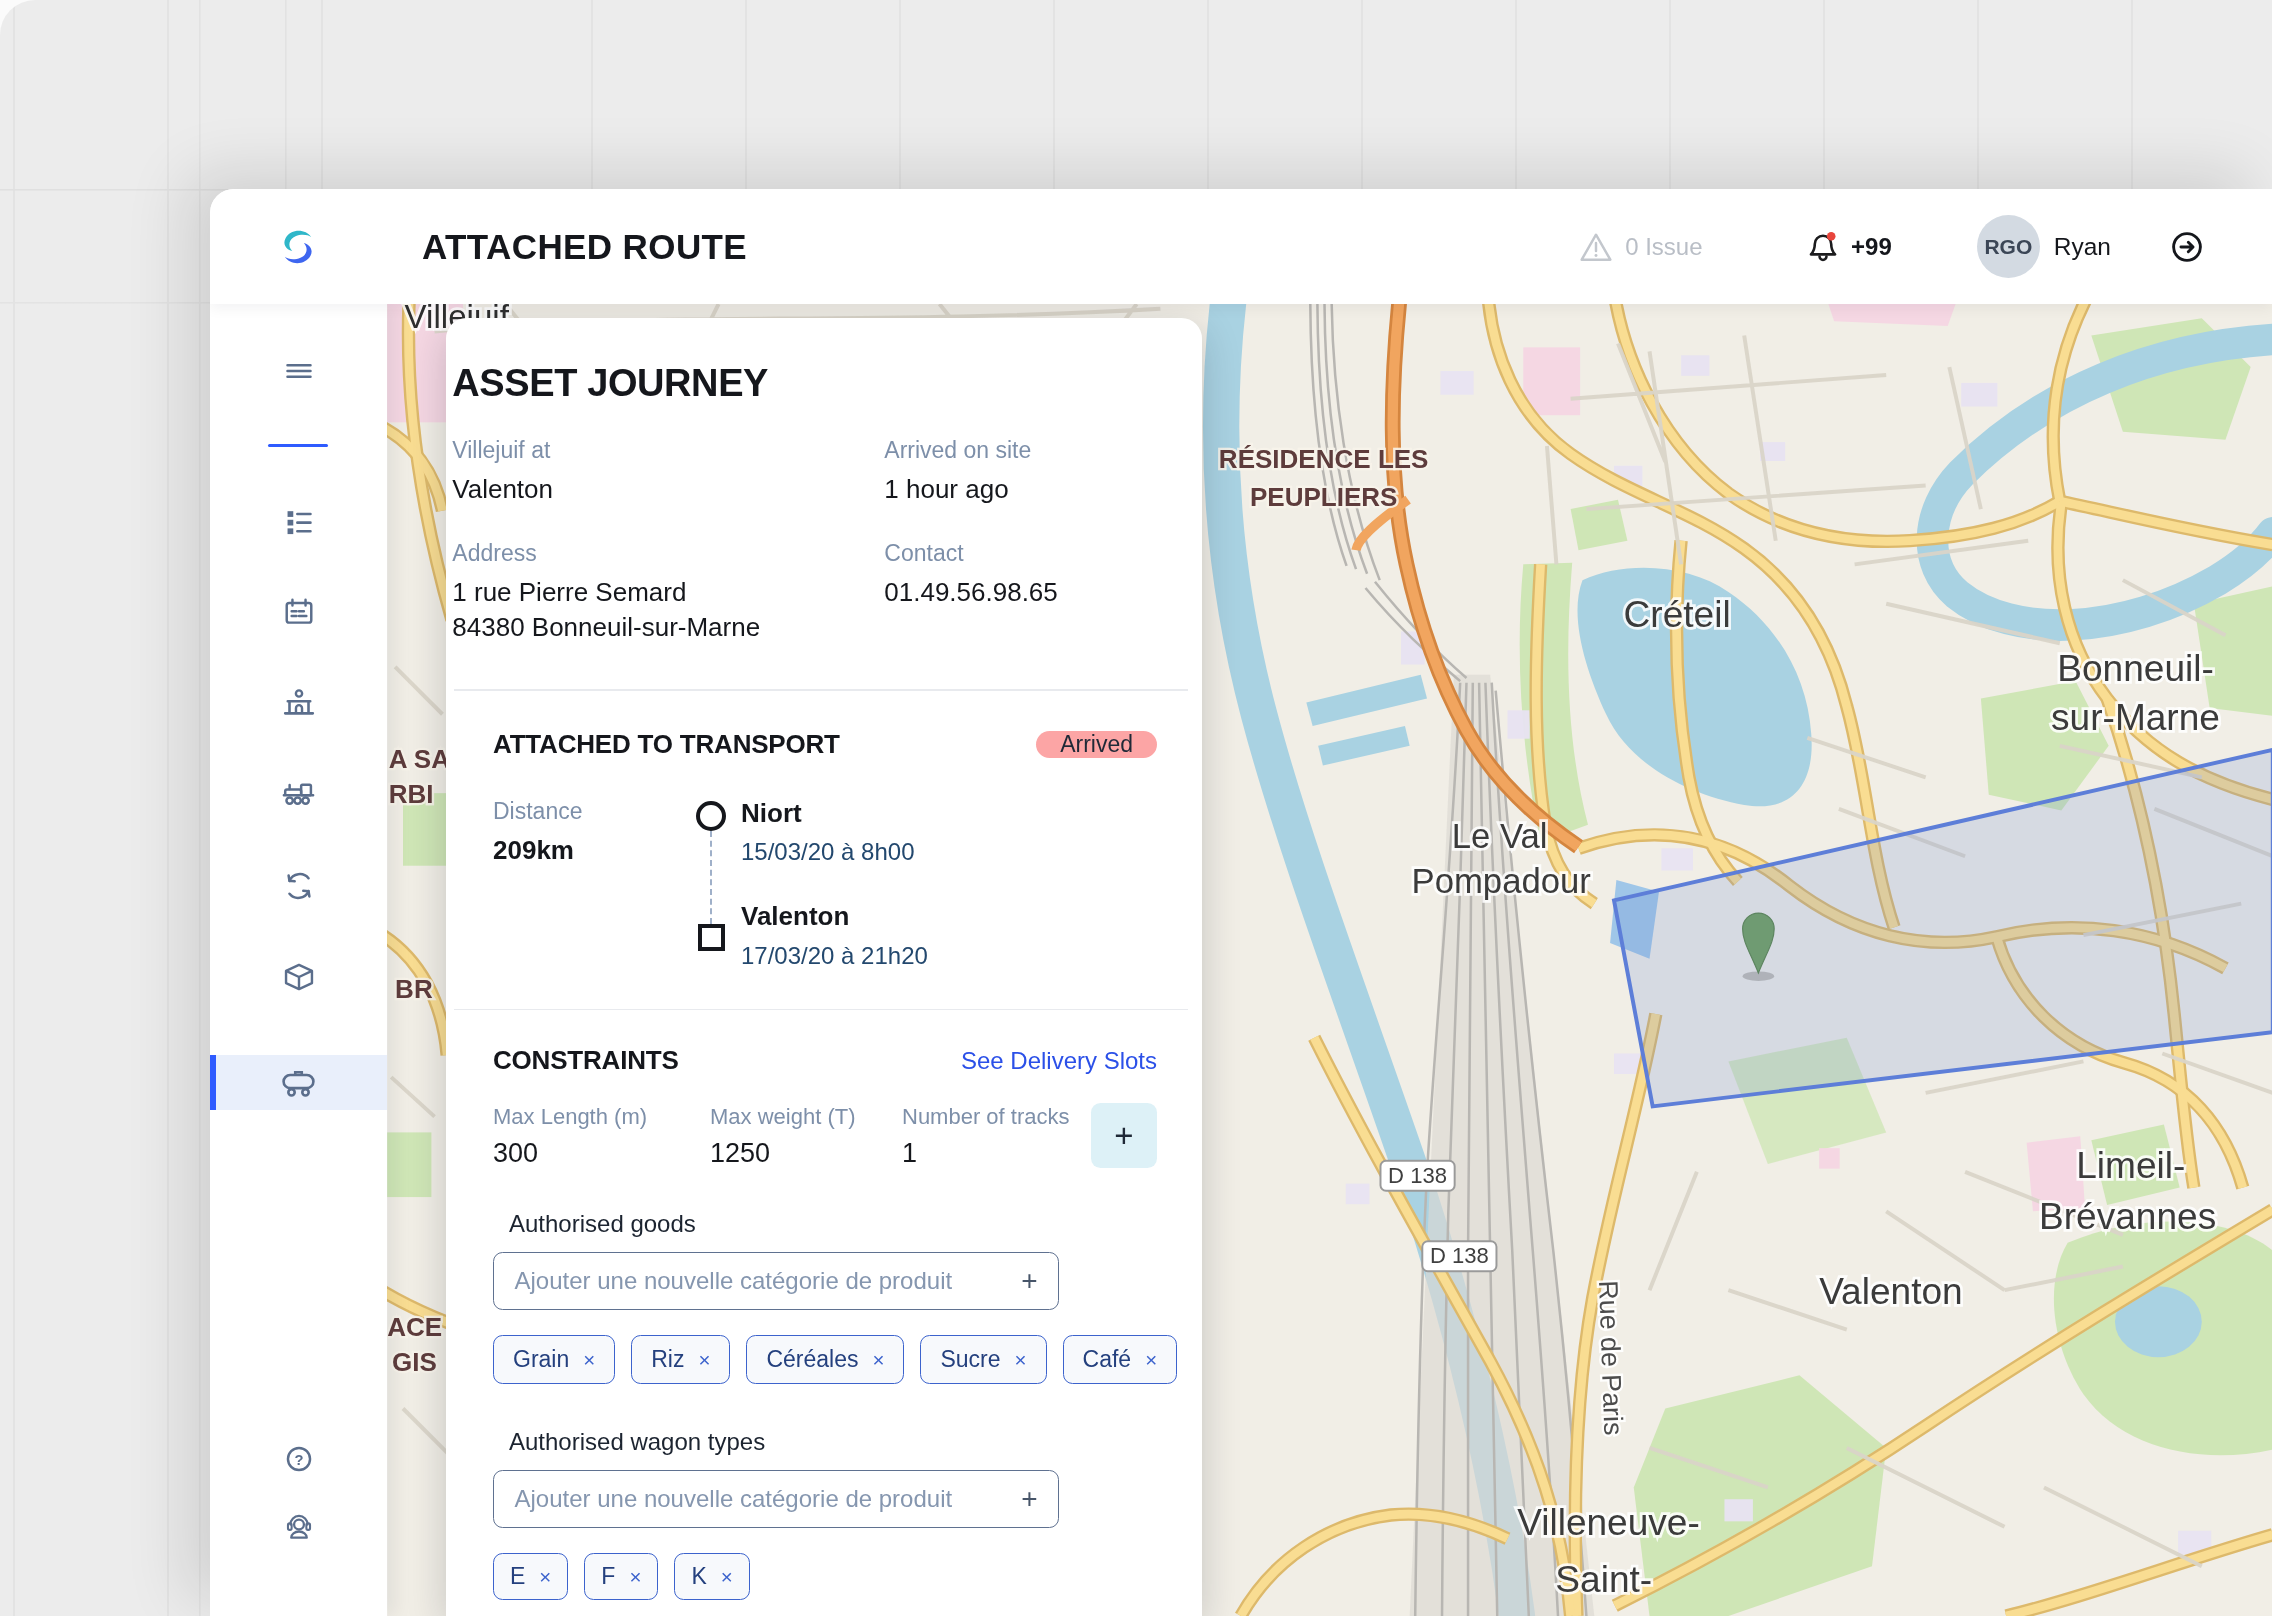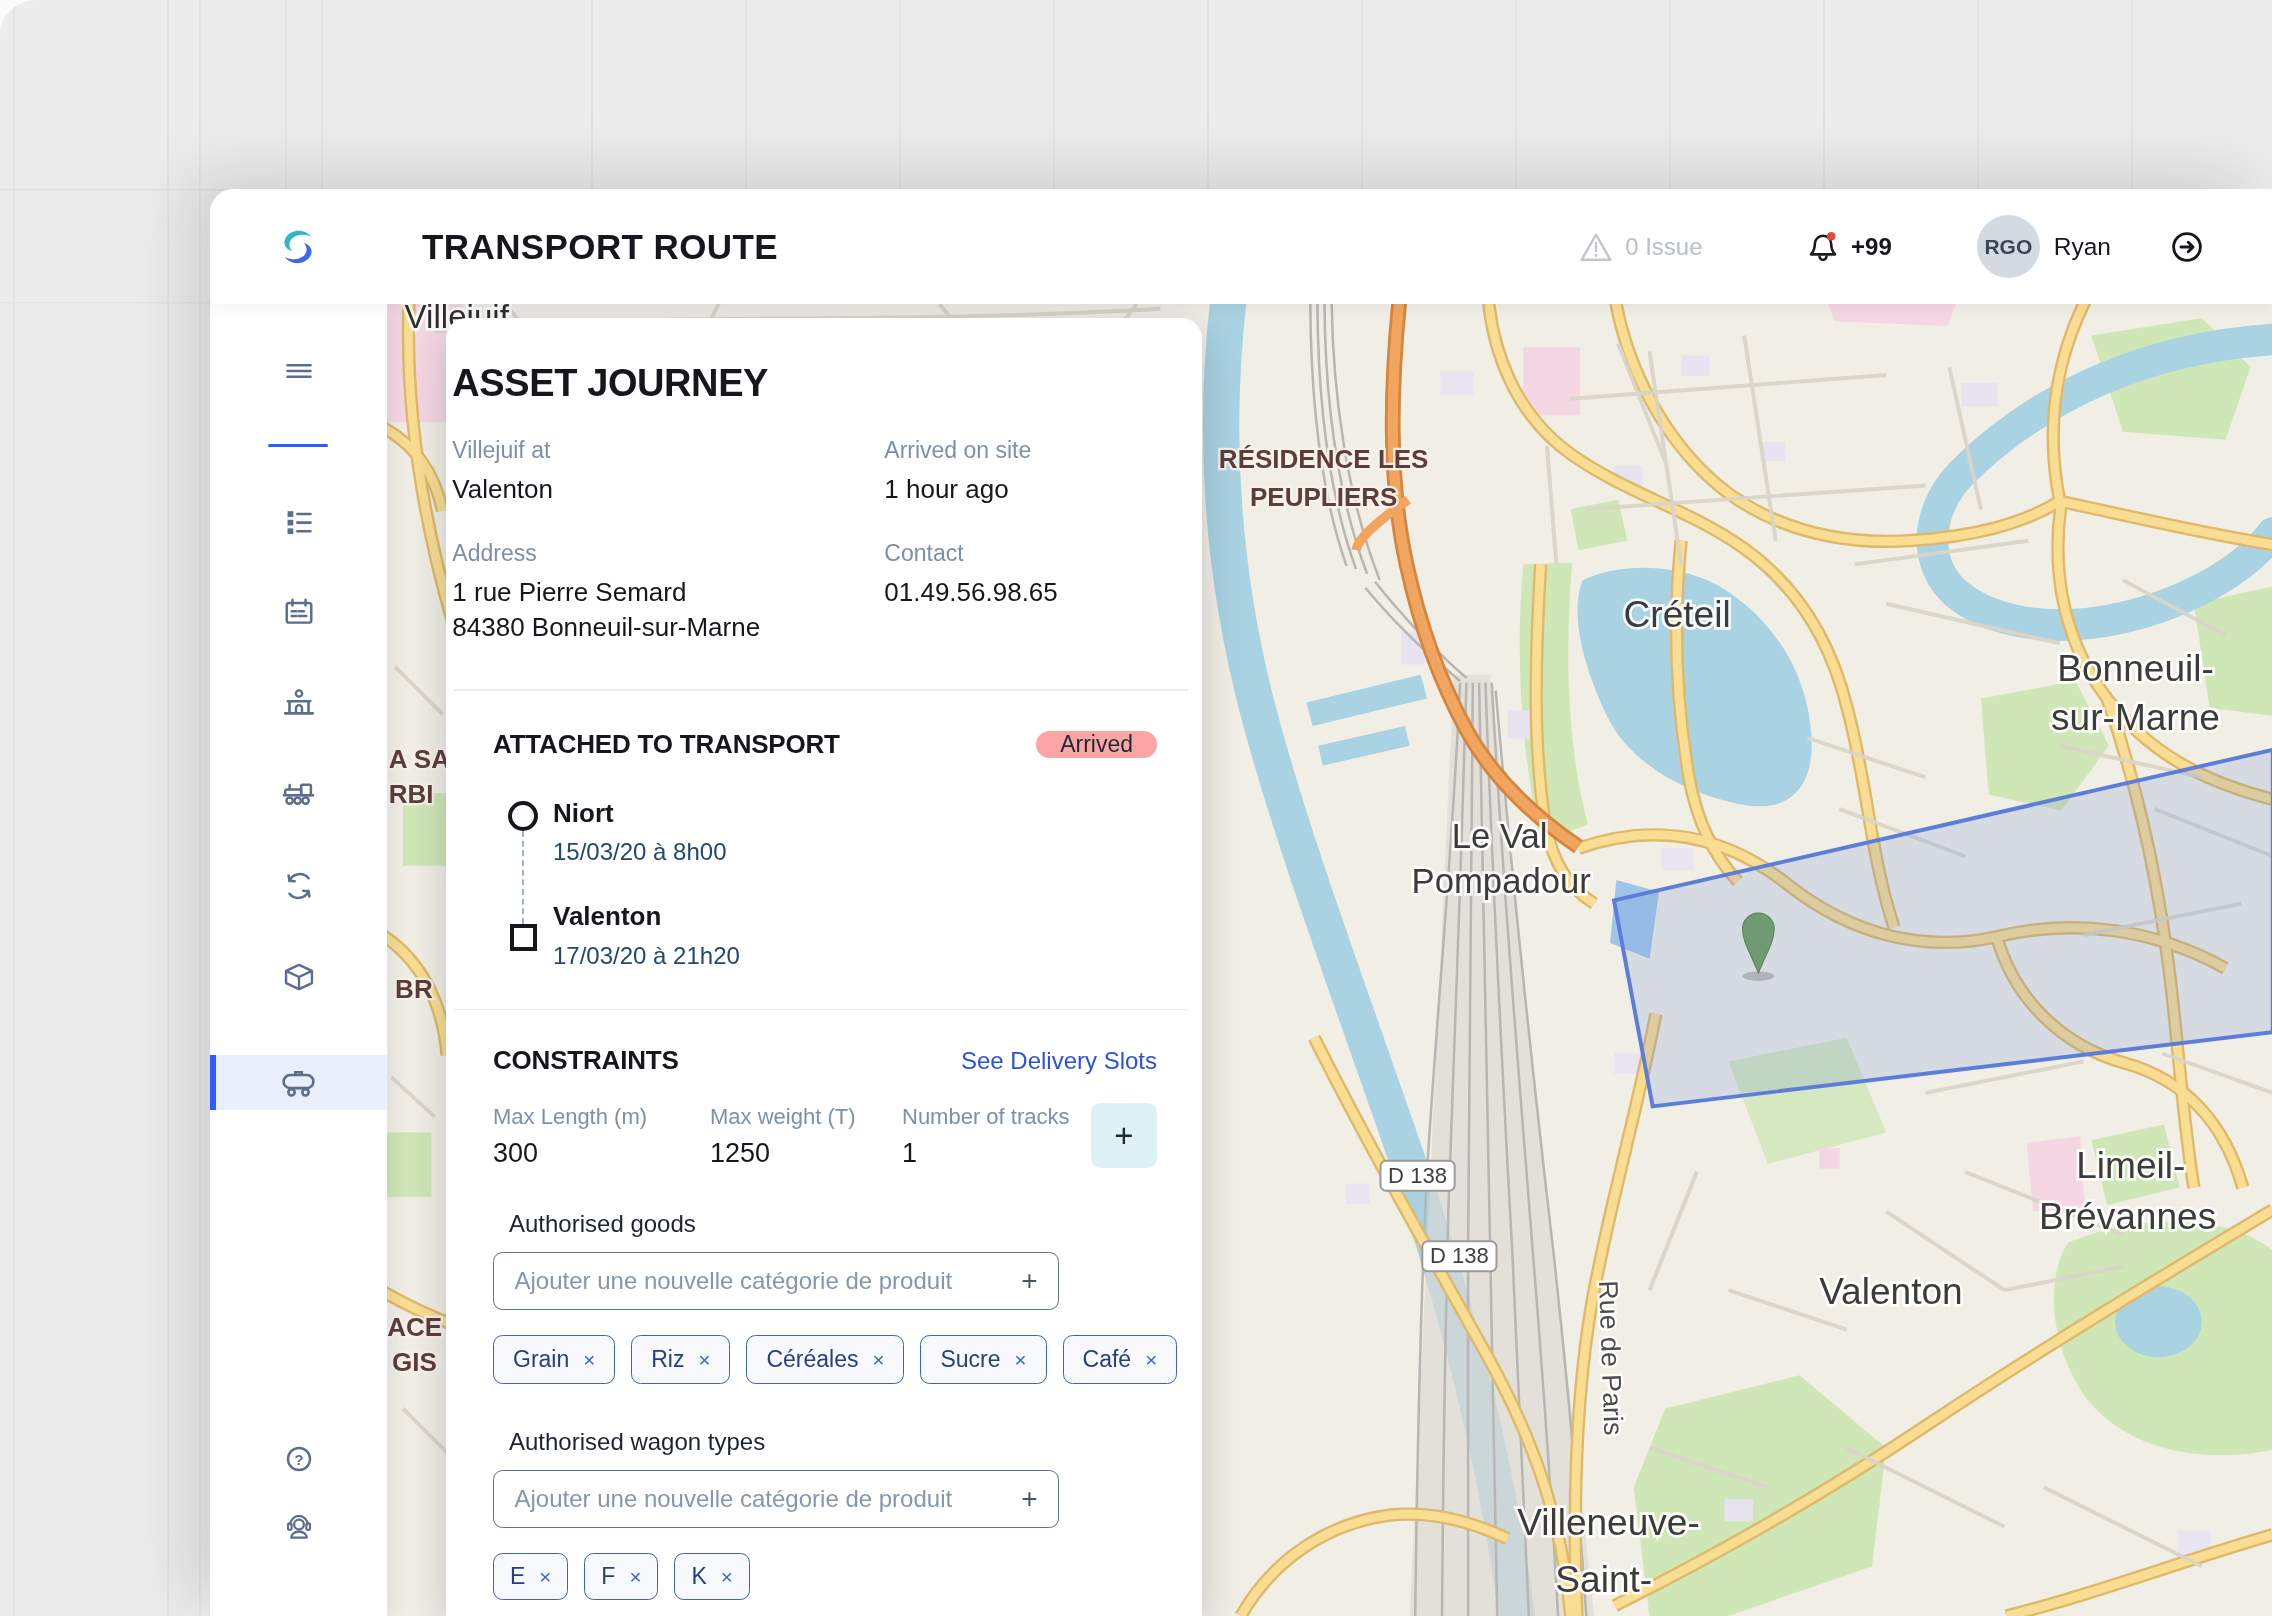--- a/index.html
+++ b/index.html
@@ -118,21 +118,21 @@
 <div class="stage">
   <div class="bg-card"></div>
 
   <div class="window">
 
     <div class="hdr">
       <svg class="hdr-logo" viewBox="0 0 56 56">
         <path d="M44 16 C37 5 19 6 13 17 C9 24 13 31 21 33 C15 27 17 18 25 15 C32 12 40 13 44 16 Z" fill="#2fb7c9"></path>
         <path d="M12 40 C19 51 37 50 43 39 C47 32 43 25 35 23 C41 29 39 38 31 41 C24 44 16 43 12 40 Z" fill="#3e66f0"></path>
       </svg>
-      <div class="hdr-title">TRANSPORT ROUTE</div>
+      <div class="hdr-title">ATTACHED ROUTE</div>
 
       <div class="hdr-right">
         <div class="issue-wrap">
           <svg width="36" height="36" viewBox="0 0 44 44" fill="none">
             <path d="M22 7 L39.5 37.5 H4.5 Z" stroke="#c3c7cd" stroke-width="3" stroke-linejoin="round"></path>
             <line x1="22" y1="17" x2="22" y2="27" stroke="#c3c7cd" stroke-width="3" stroke-linecap="round"></line>
             <circle cx="22" cy="32.5" r="1.8" fill="#c3c7cd"></circle>
           </svg>
           <span>0 Issue</span>
         </div>
@@ -429,20 +429,24 @@
 
       <div class="divider"></div>
 
       <div class="section">
         <div class="sec-head">
           <div class="sec-title">ATTACHED TO TRANSPORT</div>
           <div class="badge">Arrived</div>
         </div>
 
         <div class="transport-row">
+          <div class="t-distance">
+            <div class="lbl">Distance</div>
+            <div class="val" style="font-weight:700">209km</div>
+          </div>
           <div class="timeline">
             <div class="tl-circle"></div>
             <div class="tl-dash"></div>
             <div class="tl-square"></div>
           </div>
           <div class="stops">
             <div>
               <div class="stop-name">Niort</div>
               <div class="stop-date">15/03/20 à 8h00</div>
             </div>

